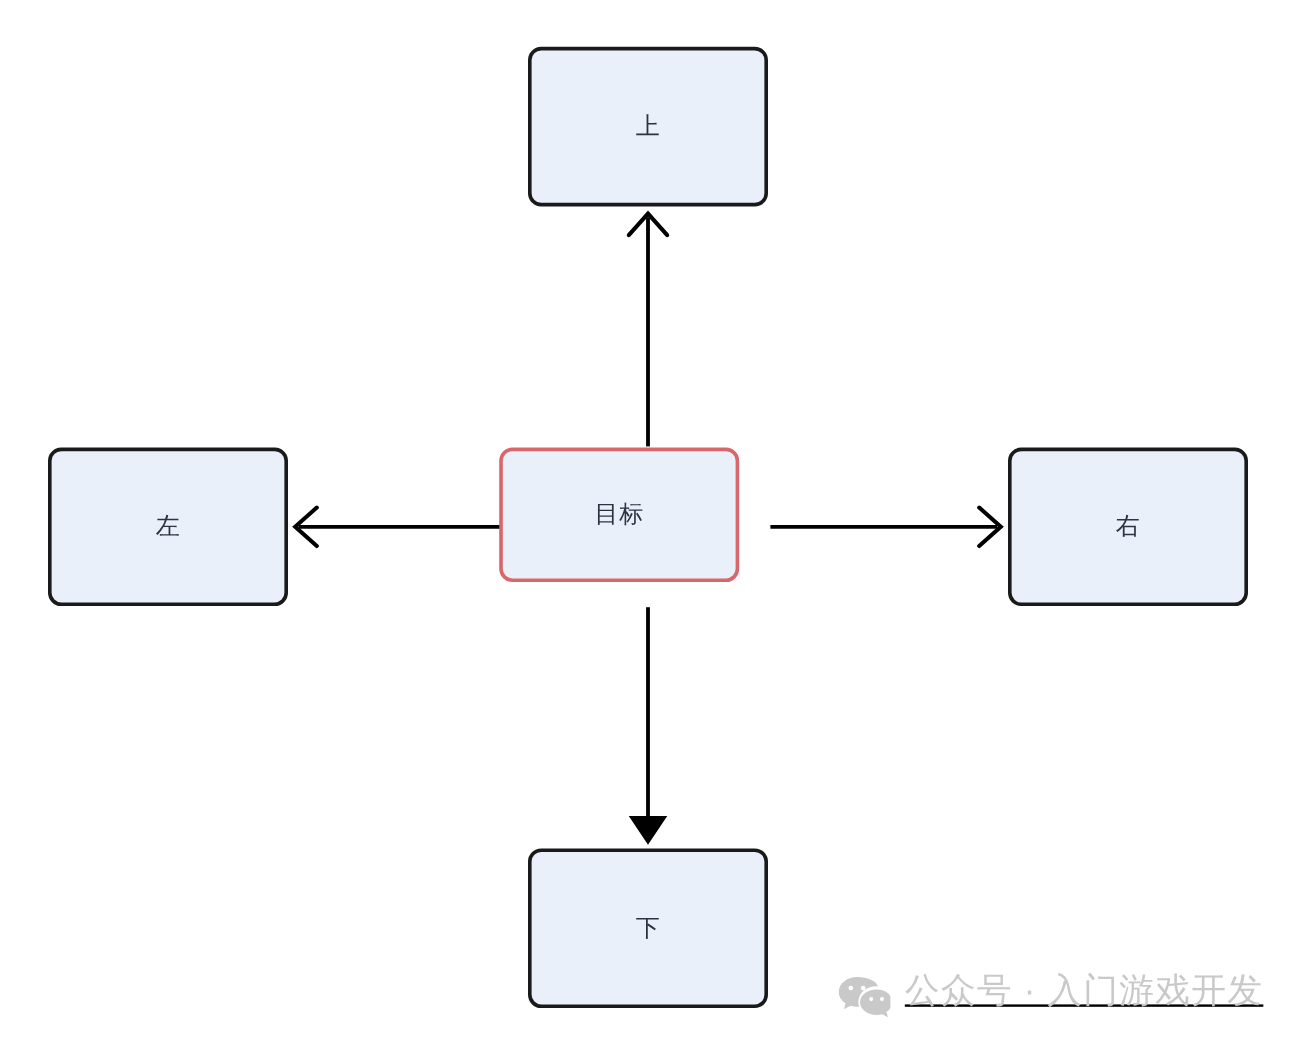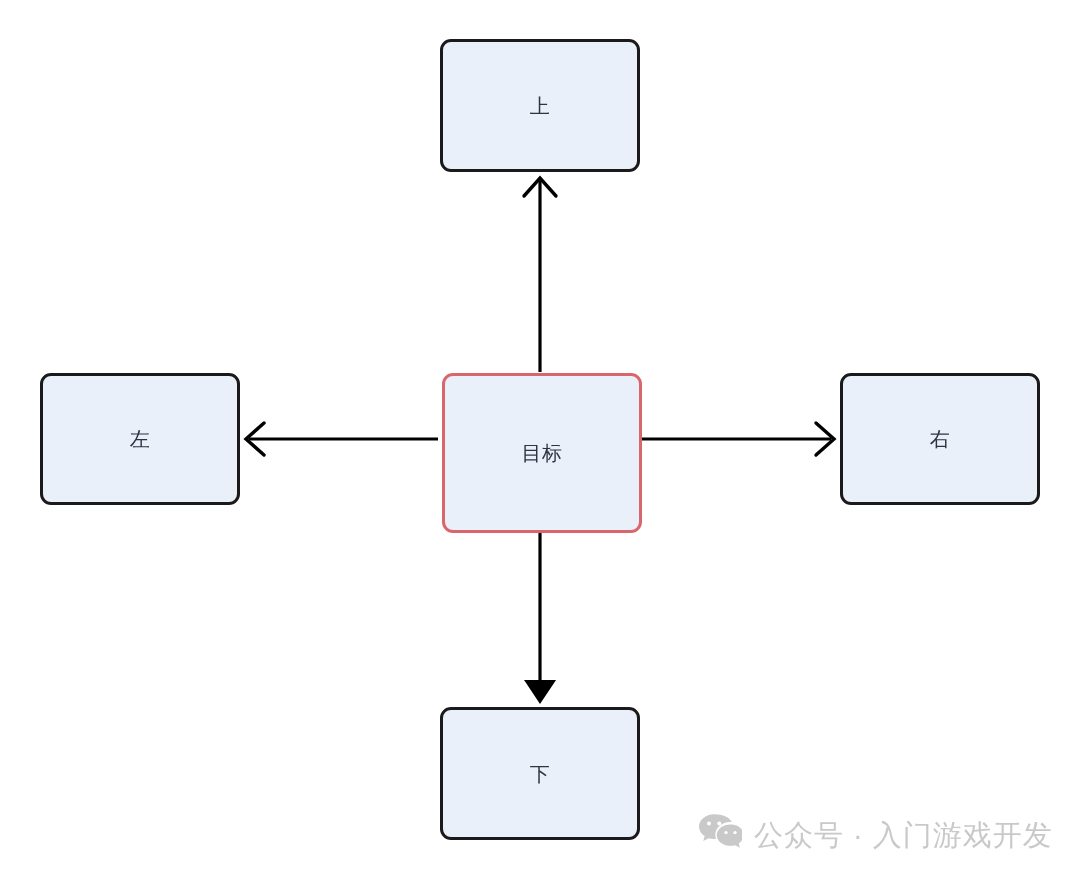--- a/index.html
+++ b/index.html
@@ -36,41 +36,42 @@
   .node-label {
     font-family: "Liberation Sans", "DejaVu Sans", sans-serif;
     font-size: 20px;
     line-height: 1;
     color: #2b3441;
     letter-spacing: 0.5px;
     user-select: none;
   }
   #node-up    { left: 440px; top: 39px;  width: 200px; height: 133px; }
   #node-left  { left: 40px;  top: 373px; width: 200px; height: 132px; }
-  #node-target{ left: 442px; top: 373px; width: 200px; height: 160px; }
+  #node-target{ left: 416px; top: 373px; width: 200px; height: 112px; }
   #node-right { left: 840px; top: 373px; width: 200px; height: 132px; }
   #node-down  { left: 440px; top: 707px; width: 200px; height: 133px; }
 
   #edges-layer {
     position: absolute;
     left: 0;
     top: 0;
     width: 1080px;
     height: 879px;
     pointer-events: none;
   }
 
   #watermark {
     position: absolute;
     left: 698px;
     top: 812px;
     display: flex;
-    align-items: flex-end;
+    align-items: flex-start;
     gap: 12px;
     user-select: none;
+    text-decoration: underline;
   }
   #watermark .wm-text {
     font-family: "Liberation Sans", "DejaVu Sans", sans-serif;
     font-size: 29px;
     color: #c9c9c9;
     letter-spacing: 1px;
     white-space: nowrap;
     line-height: 1;
   }
   #watermark .wm-logo {

